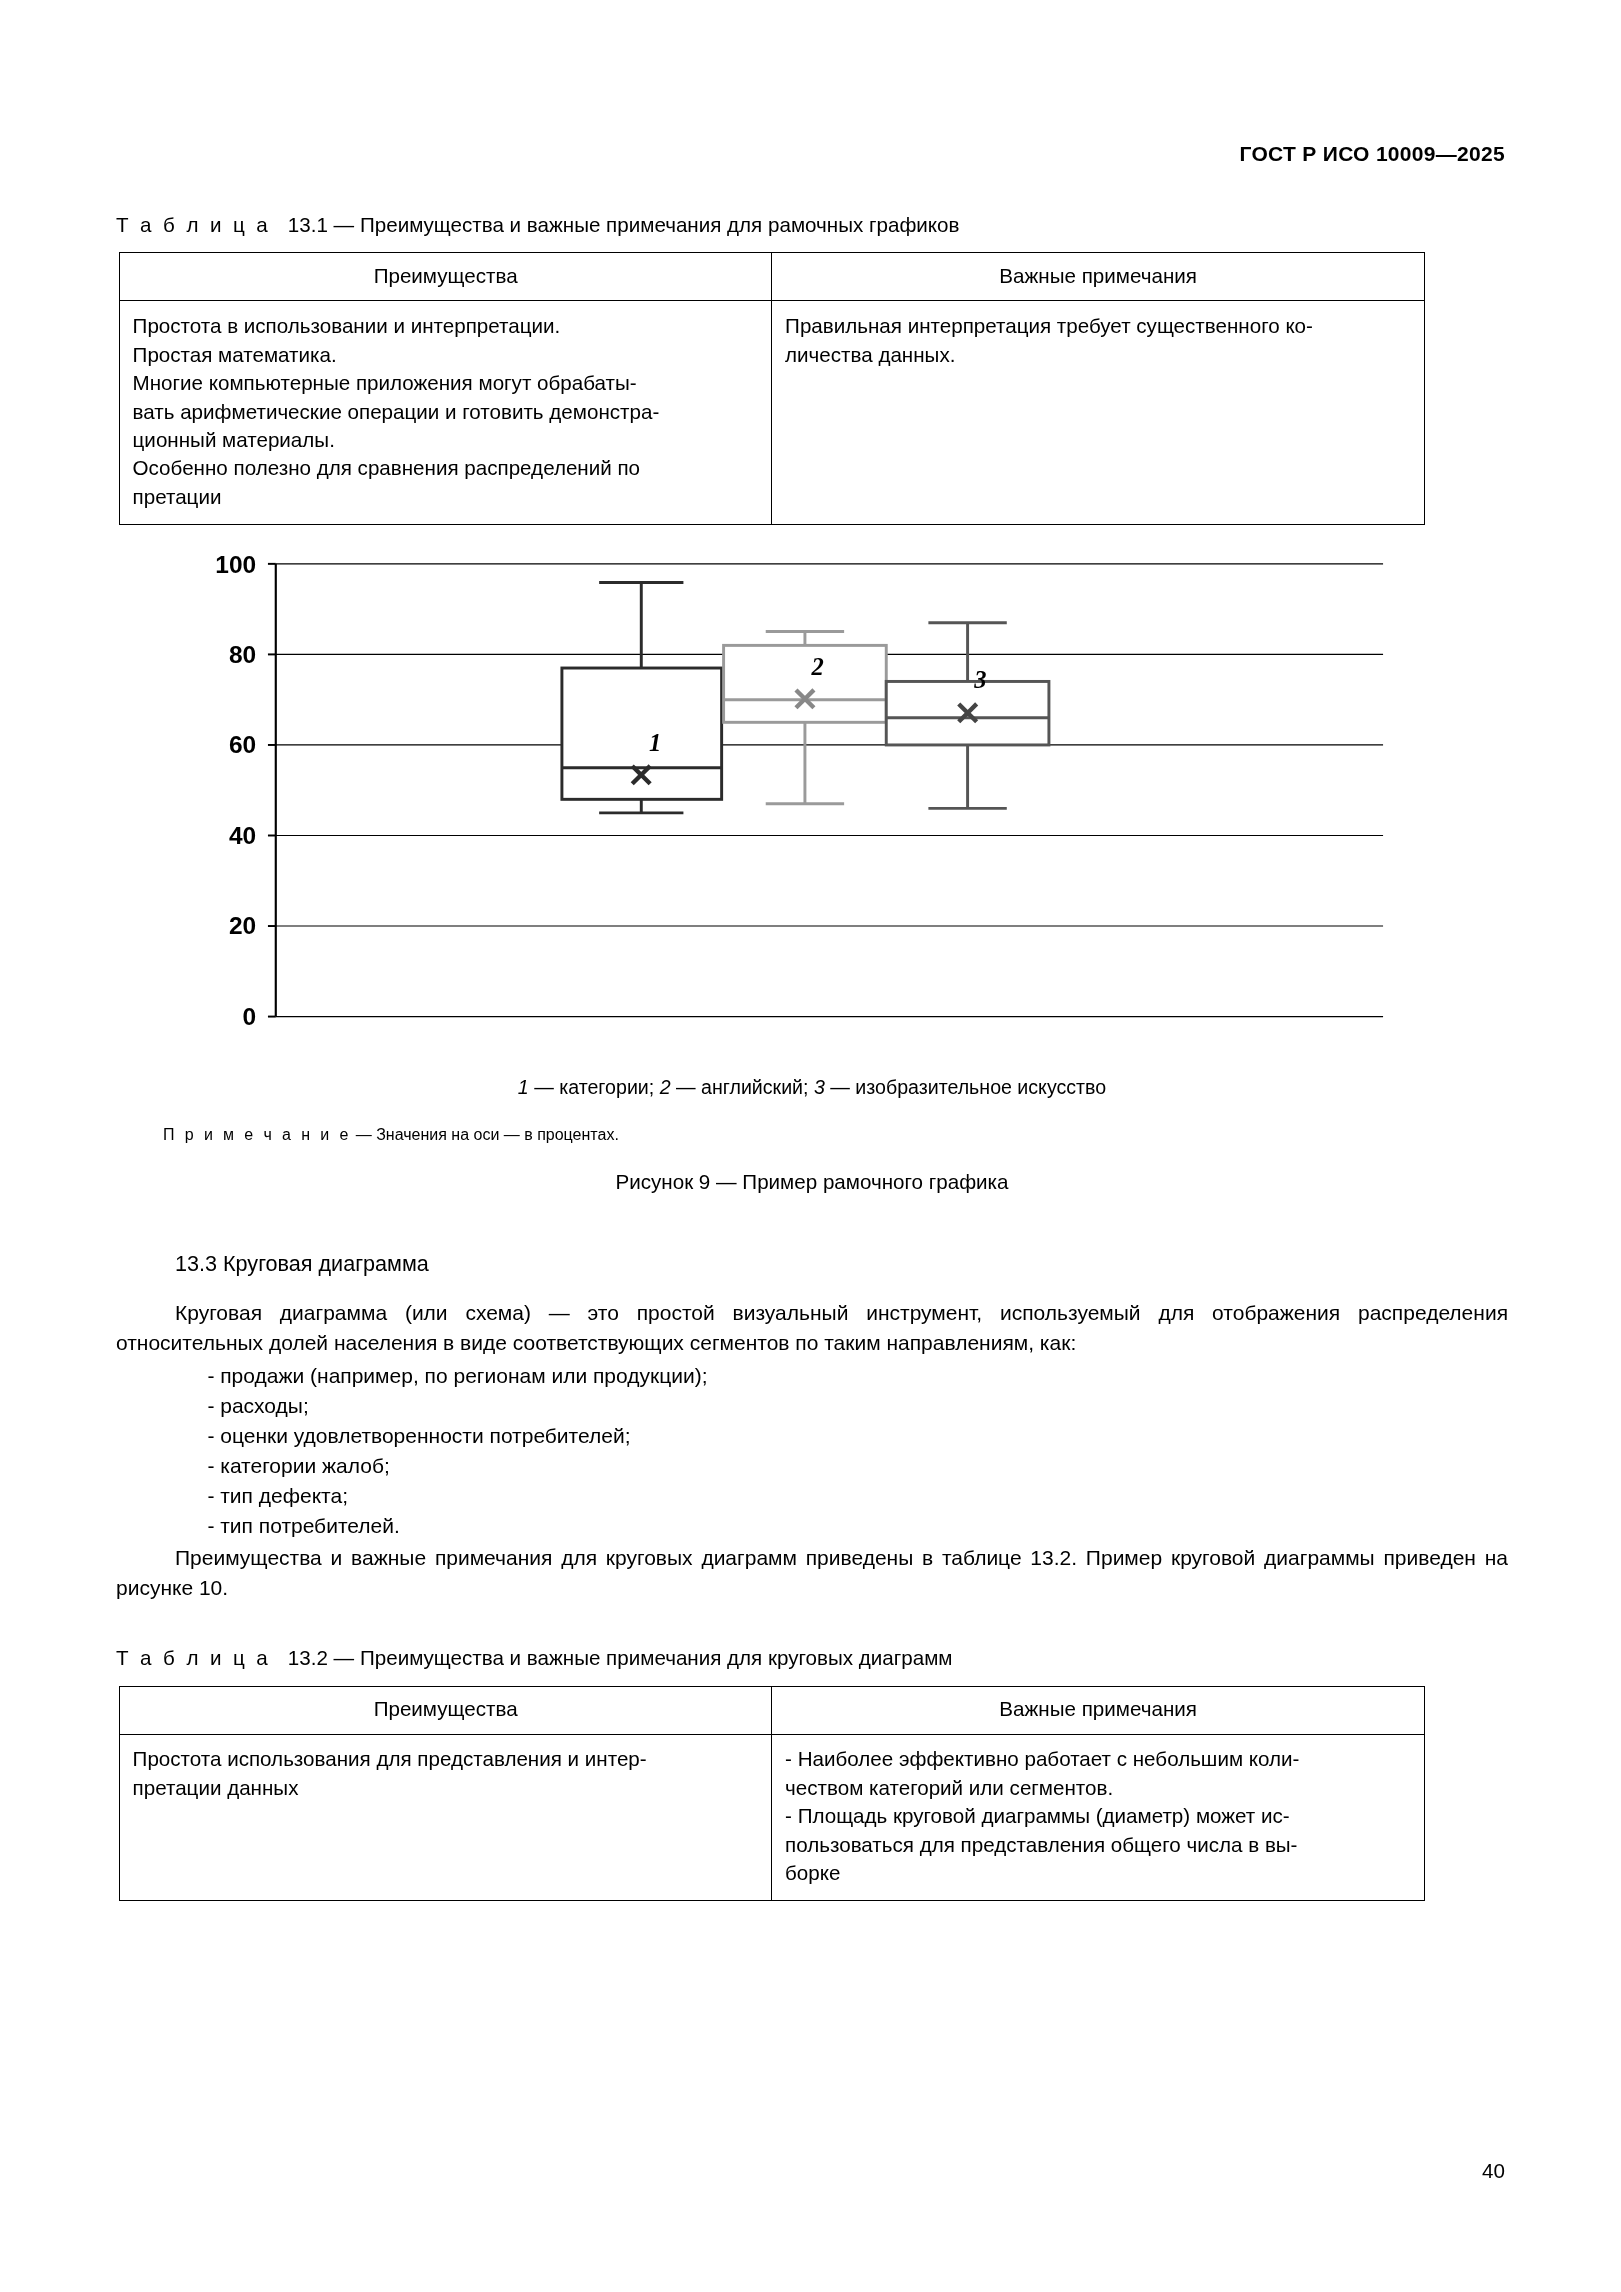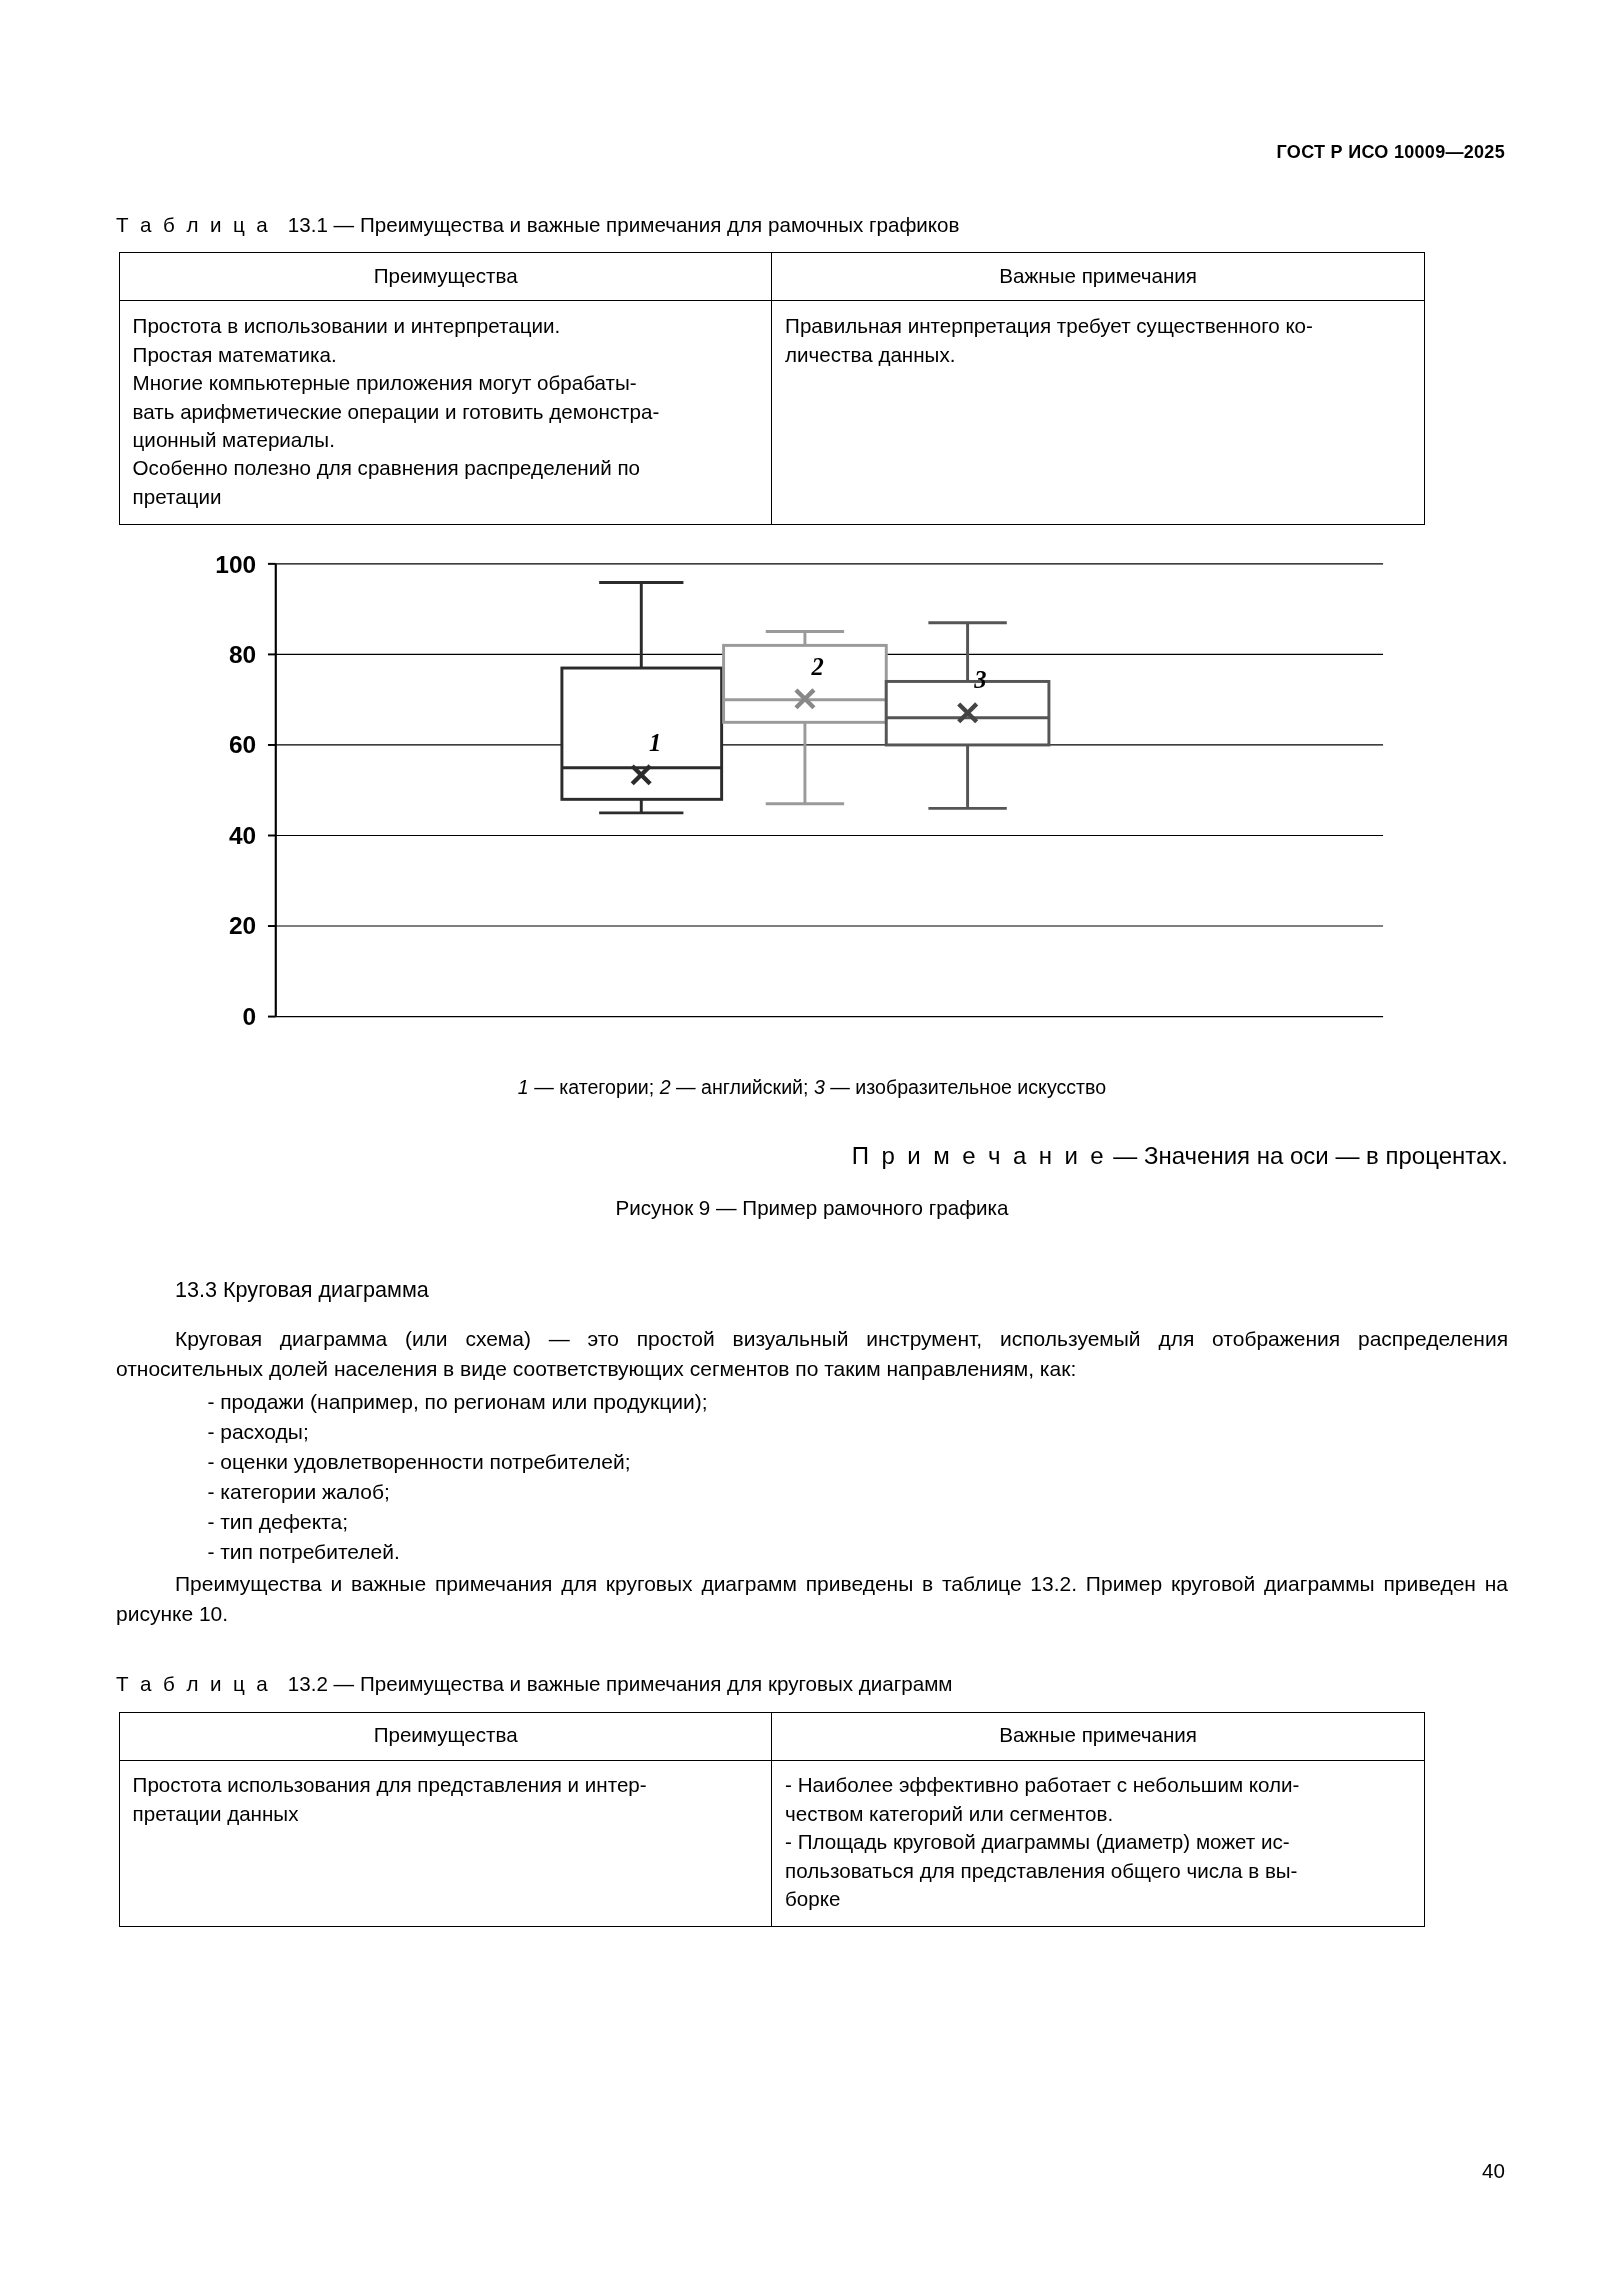--- a/index.html
+++ b/index.html
@@ -19,21 +19,21 @@
     left: 0; top: 0;
     width: 1621px;
     height: 2293px;
     box-sizing: border-box;
     padding: 0;
   }
   .header {
     position: absolute;
     right: 116px;
     top: 142px;
-    font-size: 18px;
+    font-size: 21px;
     font-weight: bold;
     letter-spacing: 0.3px;
     margin-left: 24px;
   }
   .content {
     position: absolute;
     left: 116px;
     top: 211px;
     width: 1392px;
   }
@@ -75,24 +75,23 @@
   .chart-svg { display: block; }
 
   .fig-legend {
     text-align: center;
     font-size: 19.6px;
     margin-top: 19.6px;
   }
   .fig-legend i { font-style: italic; }
 
   .note {
-    font-size: 24px;
-    margin-top: 43px;
+    font-size: 16px;
+    margin-top: 27px;
     margin-left: 47px;
-    text-align: right;
   }
   .fig-title {
     text-align: center;
     font-size: 20.6px;
     margin-top: 25.5px;
   }
 
   h3.section {
     font-size: 21.6px;
     font-weight: normal;

